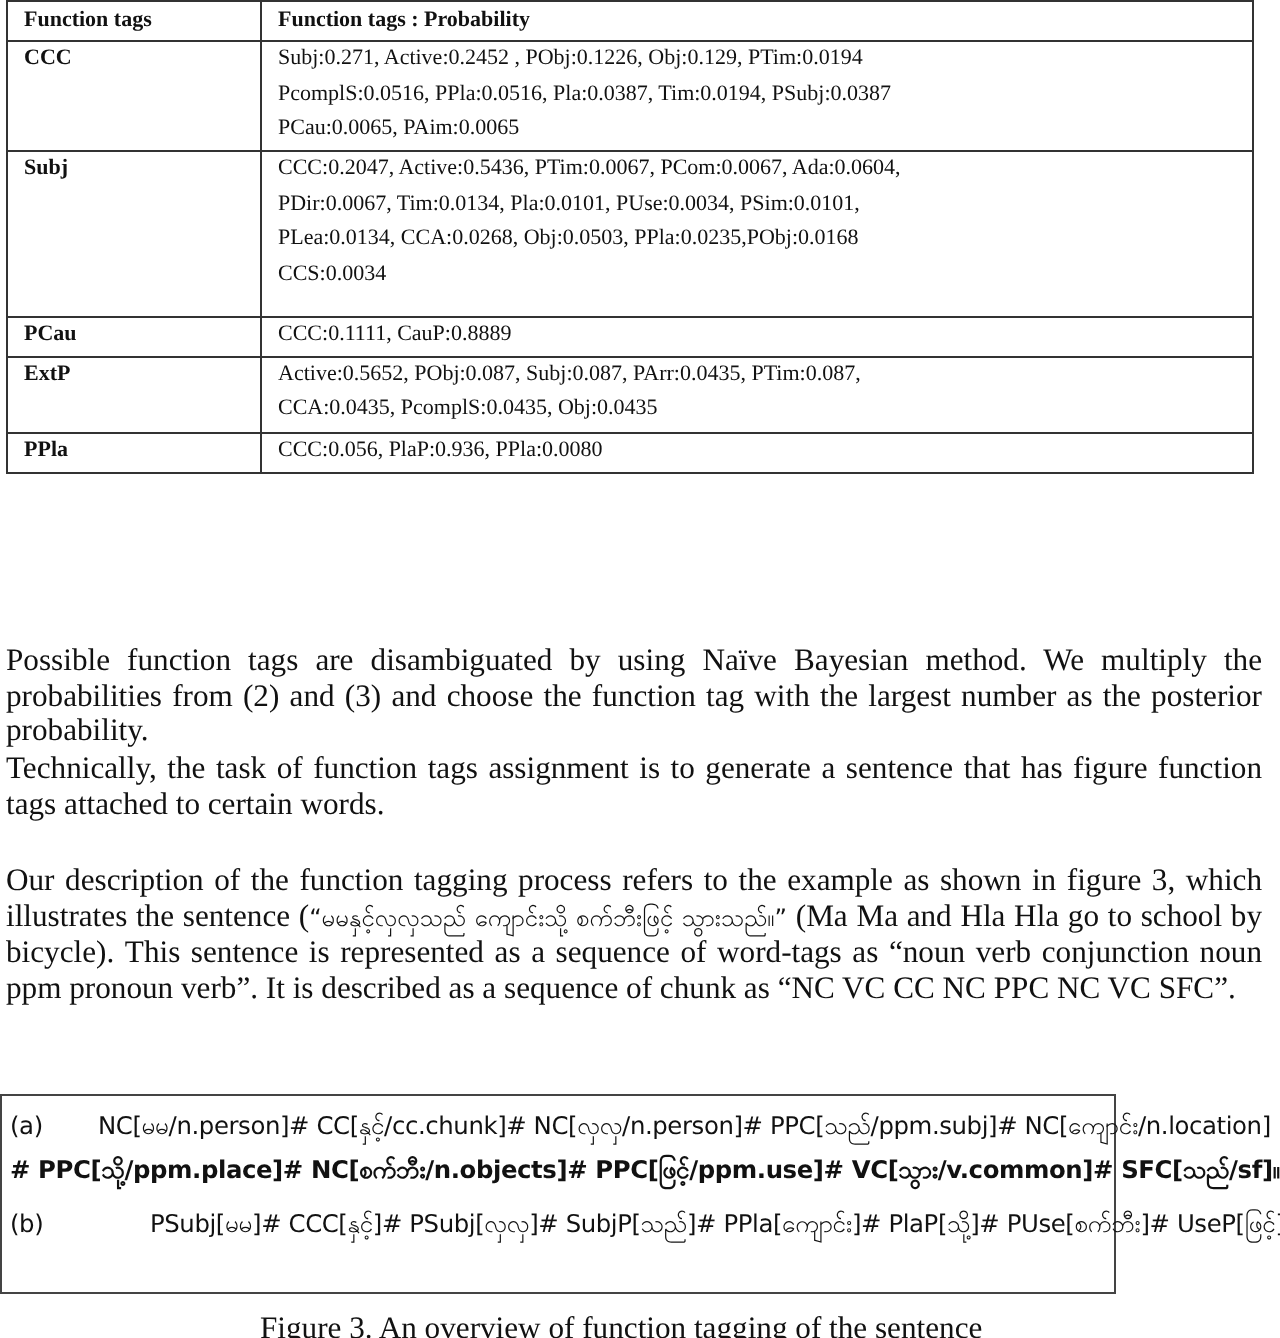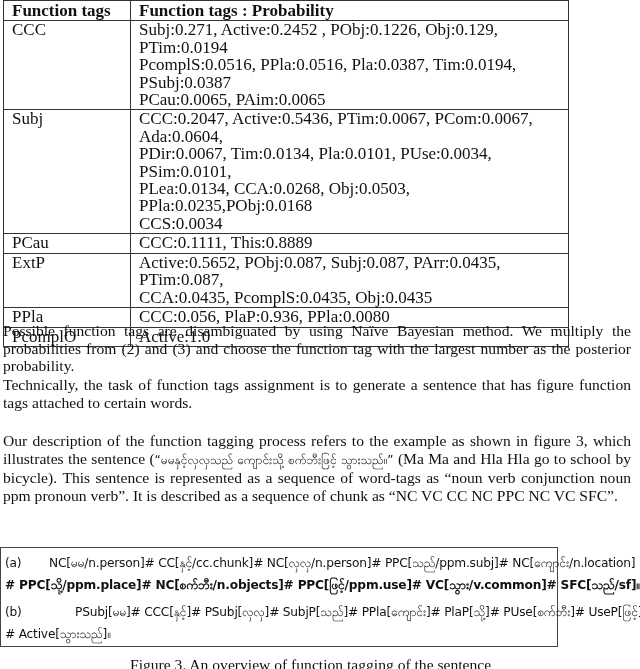--- a/index.html
+++ b/index.html
@@ -2,28 +2,28 @@
 <html><head>
 <meta charset="utf-8">
 <style>
   html, body { margin: 0; padding: 0; background: #ffffff; }
   body {
     width: 640px; height: 669px; overflow: hidden; position: relative;
     font-family: "Liberation Serif", "DejaVu Serif", serif;
     color: #111;
   }
   .tbl {
-    position: absolute; left: 3px; top: 0px; width: 566px;
-    border-collapse: collapse; font-size: 17px; line-height: 17.4px;
+    position: absolute; left: 3px; top: 0px; width: 624px;
+    border-collapse: collapse; font-size: 11px; line-height: 17.4px;
   }
   .tbl td, .tbl th {
     border: 1px solid #333; padding: 0 0 1px 8px; vertical-align: top; text-align: left;
   }
   .tbl th { font-weight: bold; padding-top: 1px; }
-  .tbl td.tag { width: 118px; }
+  .tbl td.tag { width: 118px; font-weight: bold; }
   .tbl td.prob { white-space: pre-line; }
   .tbl tr.r-ccc td { height: 53px; }
   .tbl tr.r-subj td { height: 81px; }
   .tbl tr.r-usep td { height: 36px; }
   .tbl tr.r-ppla td { height: 18px; margin-top: 12px; }
   .tbl tr.r-obj td { height: 37px; }
 
   .para {
     position: absolute; left: 3px; width: 628px; margin: 0;
     font-size: 15.6px; line-height: 17.7px; text-align: justify;
@@ -66,42 +66,37 @@
   </tr>
   <tr class="r-subj">
     <td class="tag">Subj</td>
     <td class="prob">CCC:0.2047, Active:0.5436, PTim:0.0067, PCom:0.0067, Ada:0.0604,
 PDir:0.0067, Tim:0.0134, Pla:0.0101, PUse:0.0034, PSim:0.0101,
 PLea:0.0134, CCA:0.0268, Obj:0.0503, PPla:0.0235,PObj:0.0168
 CCS:0.0034</td>
   </tr>
   <tr>
     <td class="tag">PCau</td>
-    <td class="prob">CCC:0.1111, This:0.8889</td>
+    <td class="prob">CCC:0.1111, CauP:0.8889</td>
   </tr>
   <tr class="r-usep">
     <td class="tag">ExtP</td>
     <td class="prob">Active:0.5652, PObj:0.087, Subj:0.087, PArr:0.0435, PTim:0.087,
 CCA:0.0435, PcomplS:0.0435, Obj:0.0435</td>
   </tr>
   <tr class="r-ppla">
     <td class="tag">PPla</td>
     <td class="prob">CCC:0.056, PlaP:0.936, PPla:0.0080</td>
-  </tr>
-  <tr>
-    <td class="tag">PcomplO</td>
-    <td class="prob">Active:1.0</td>
   </tr>
 </tbody>
   </table>
 
 <p class="para p1">Possible function tags are disambiguated by using Naïve Bayesian method. We multiply the probabilities from (2) and (3) and choose the function tag with the largest number as the posterior probability.</p>
 <p class="para p2">Technically, the task of function tags assignment is to generate a sentence that has figure function tags attached to certain words.</p>
 <p class="para p3"><span>Our description of the function tagging process refers to the example as shown in figure 3, which illustrates the sentence (</span><span class="my">“မမနှင့်လှလှသည် ကျောင်းသို့ စက်ဘီးဖြင့် သွားသည်။”</span><span> (Ma Ma and Hla Hla go to school by bicycle). This sentence is represented as a sequence of word-tags as “noun verb conjunction noun ppm pronoun verb”. It is described as a sequence of chunk as “NC VC CC NC PPC NC VC SFC”.</span></p>
 
 <div class="figbox">
   <div class="figline fa1"><span class="lbl">(a)</span><span>NC[မမ/n.person]# CC[နှင့်/cc.chunk]# NC[လှလှ/n.person]# PPC[သည်/ppm.subj]# NC[ကျောင်း/n.location]</span></div>
   <div class="figline fa2"># PPC[သို့/ppm.place]# NC[စက်ဘီး/n.objects]# PPC[ဖြင့်/ppm.use]# VC[သွား/v.common]# SFC[သည်/sf]။</div>
   <div class="figline fb1"><span class="lbl lbl-b">(b)</span><span>PSubj[မမ]# CCC[နှင့်]# PSubj[လှလှ]# SubjP[သည်]# PPla[ကျောင်း]# PlaP[သို့]# PUse[စက်ဘီး]# UseP[ဖြင့်]</span></div>
-  <div class="figline fb2"># Active[သွားသည်]။</div>
 </div>
 
 <div class="caption">Figure 3. An overview of function tagging of the sentence</div>
 
 </body></html>

